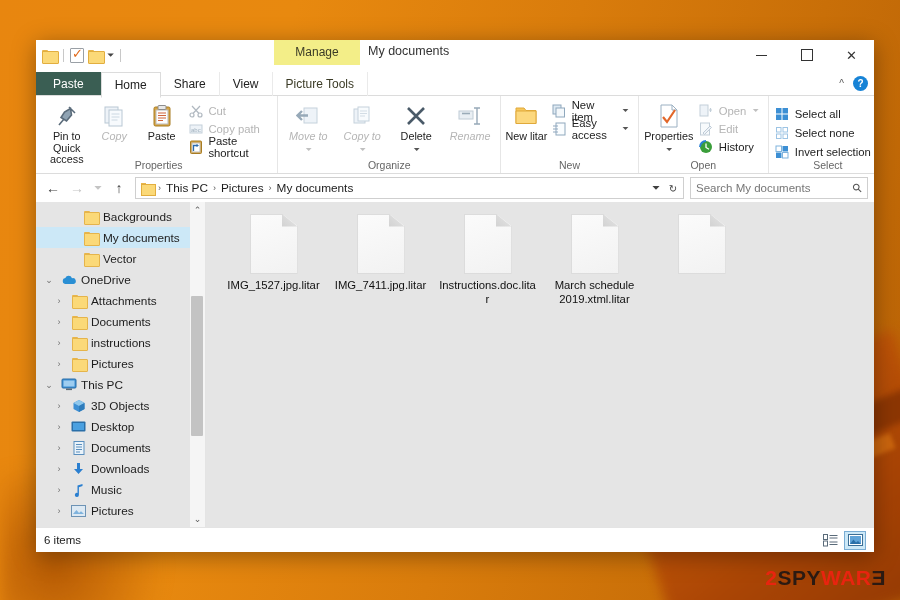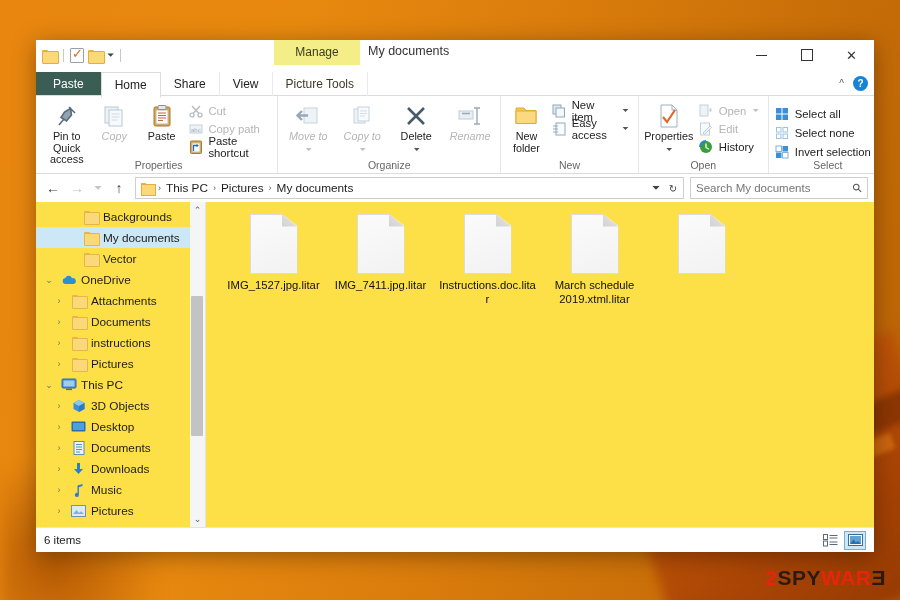--- a/index.html
+++ b/index.html
@@ -197,21 +197,21 @@
                           background:#fbd978; border:1px solid #e2ae3f; }
   .crumb-right { margin-left:auto; display:flex; align-items:center; gap:1px; }
   .searchbox {
     width: 178px; height:22px; border:1px solid #cfcfcf; background:#fff;
     display:flex; align-items:center; padding:0 5px; margin-left:4px;
   }
   .searchbox .ph { font-size: 11.5px; color:#767676; flex:1; }
   .mag { font-size: 12px; color:#555; transform: rotate(-45deg); display:inline-block; }
 
   
-  .main { flex: 1; display:flex; min-height:0; background:#fde047; }
+  .main { flex: 1; display:flex; min-height:0; background:#e5e5e5; }
   .sidebar {
     width: 170px; border-right: 1px solid #e4e4e4; position: relative;
     overflow: hidden; padding-top: 4px; flex:none;
   }
   .navitem {
     height: 21px; display:flex; align-items:center; gap:4px; font-size:11.8px;
     color:#1c1c1c; cursor:default; padding-right:4px;
   }
   .navitem.selected { background:#cce8f7; }
   .nav-exp { width:14px; text-align:center; font-size:9px; color:#707070; flex:none; }
@@ -456,21 +456,21 @@
 
     <div class="rgroup">
       <div class="rgroup-items">
         <div class="bigbtn">
           <span class="ico">
             <svg width="26" height="24" viewBox="0 0 26 24">
               <path d="M3 4 h8 l2 2.5 h10 v13 h-20 z" fill="#f6c75c" stroke="#e0a93a"></path>
               <path d="M3 7 h20 v12.5 h-20 z" fill="#fcd87e" stroke="#e0a93a"></path>
             </svg>
           </span>
-          <span class="lbl">New folder</span>
+          <span class="lbl">New litar</span>
         </div>
         <div class="smallcol">
           <div class="smallbtn">
             <span class="ico">
               <svg width="14" height="14" viewBox="0 0 14 14">
                 <rect x="1" y="1" width="8" height="9" fill="#dfeaf3" stroke="#8fa8bd"></rect>
                 <rect x="4" y="4" width="8.5" height="9" fill="#f4f8fb" stroke="#8fa8bd"></rect>
               </svg>
             </span>
             <span>New item</span>

